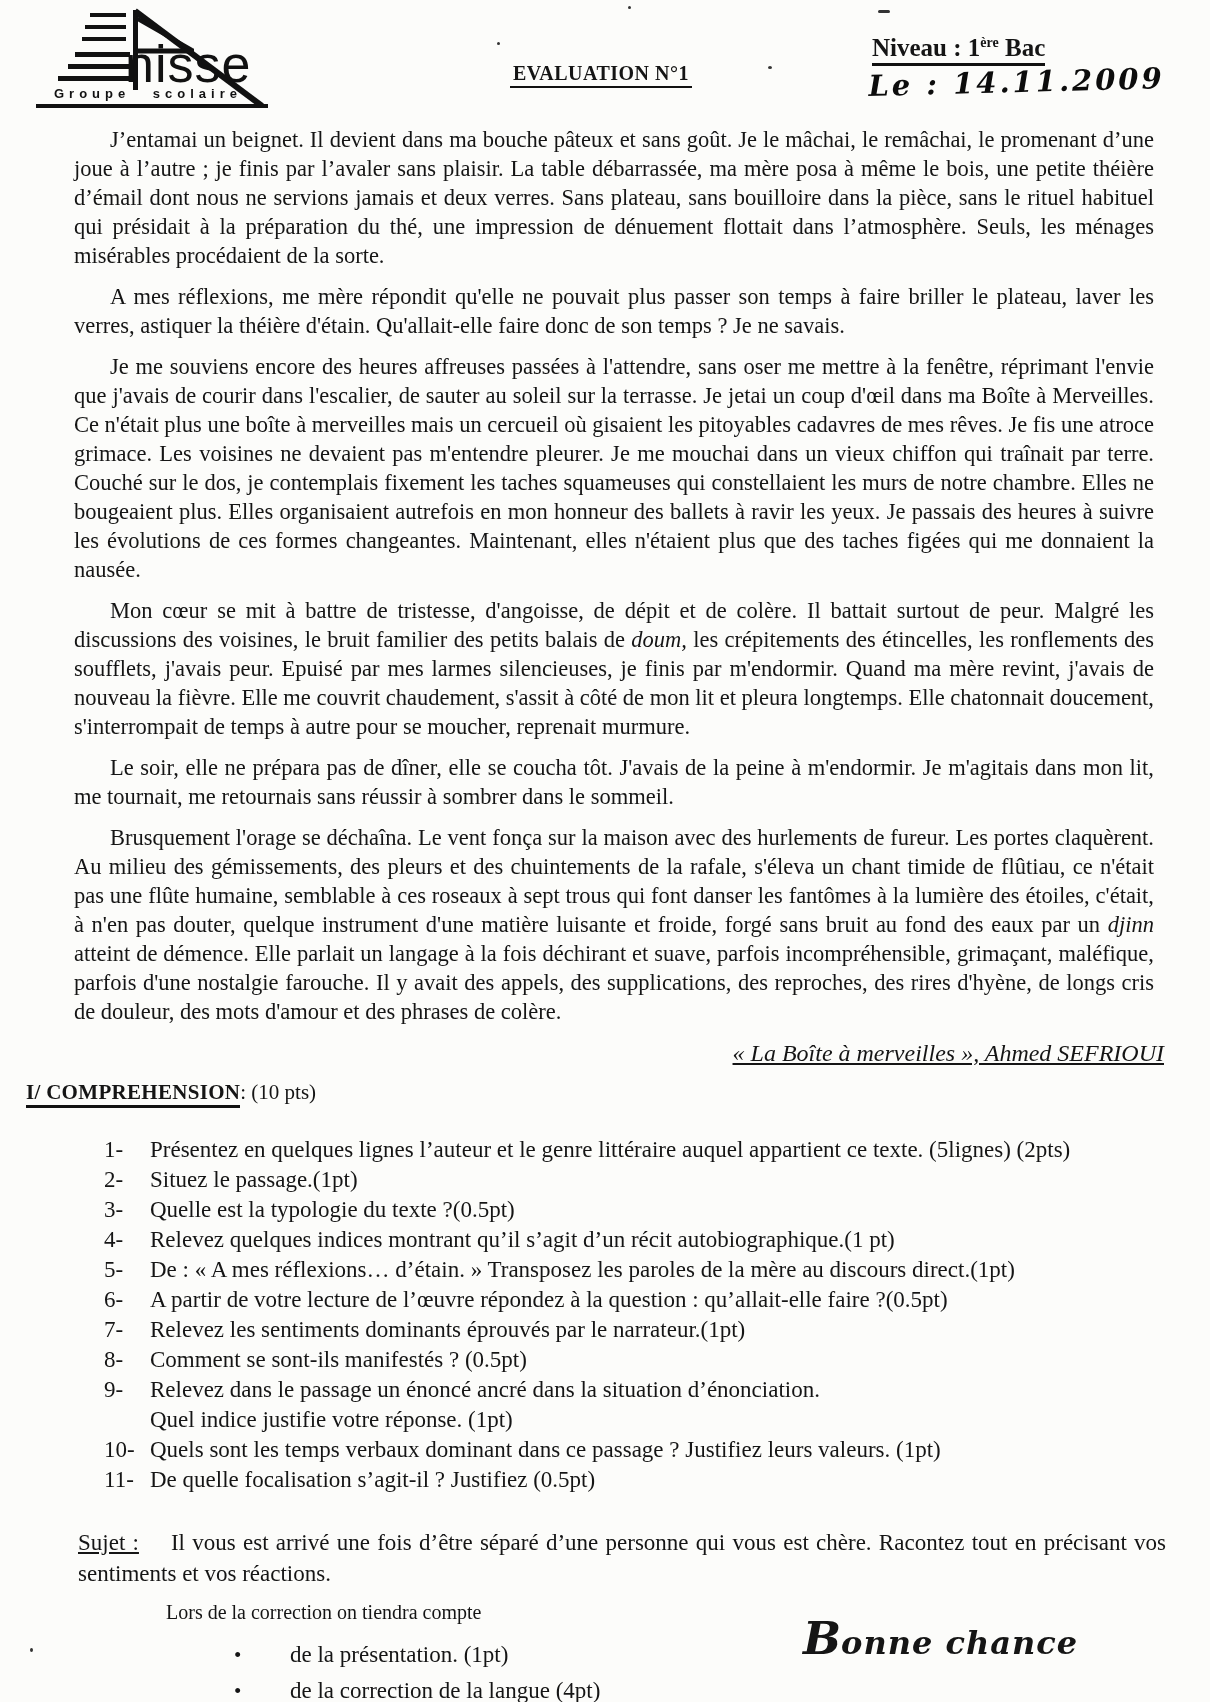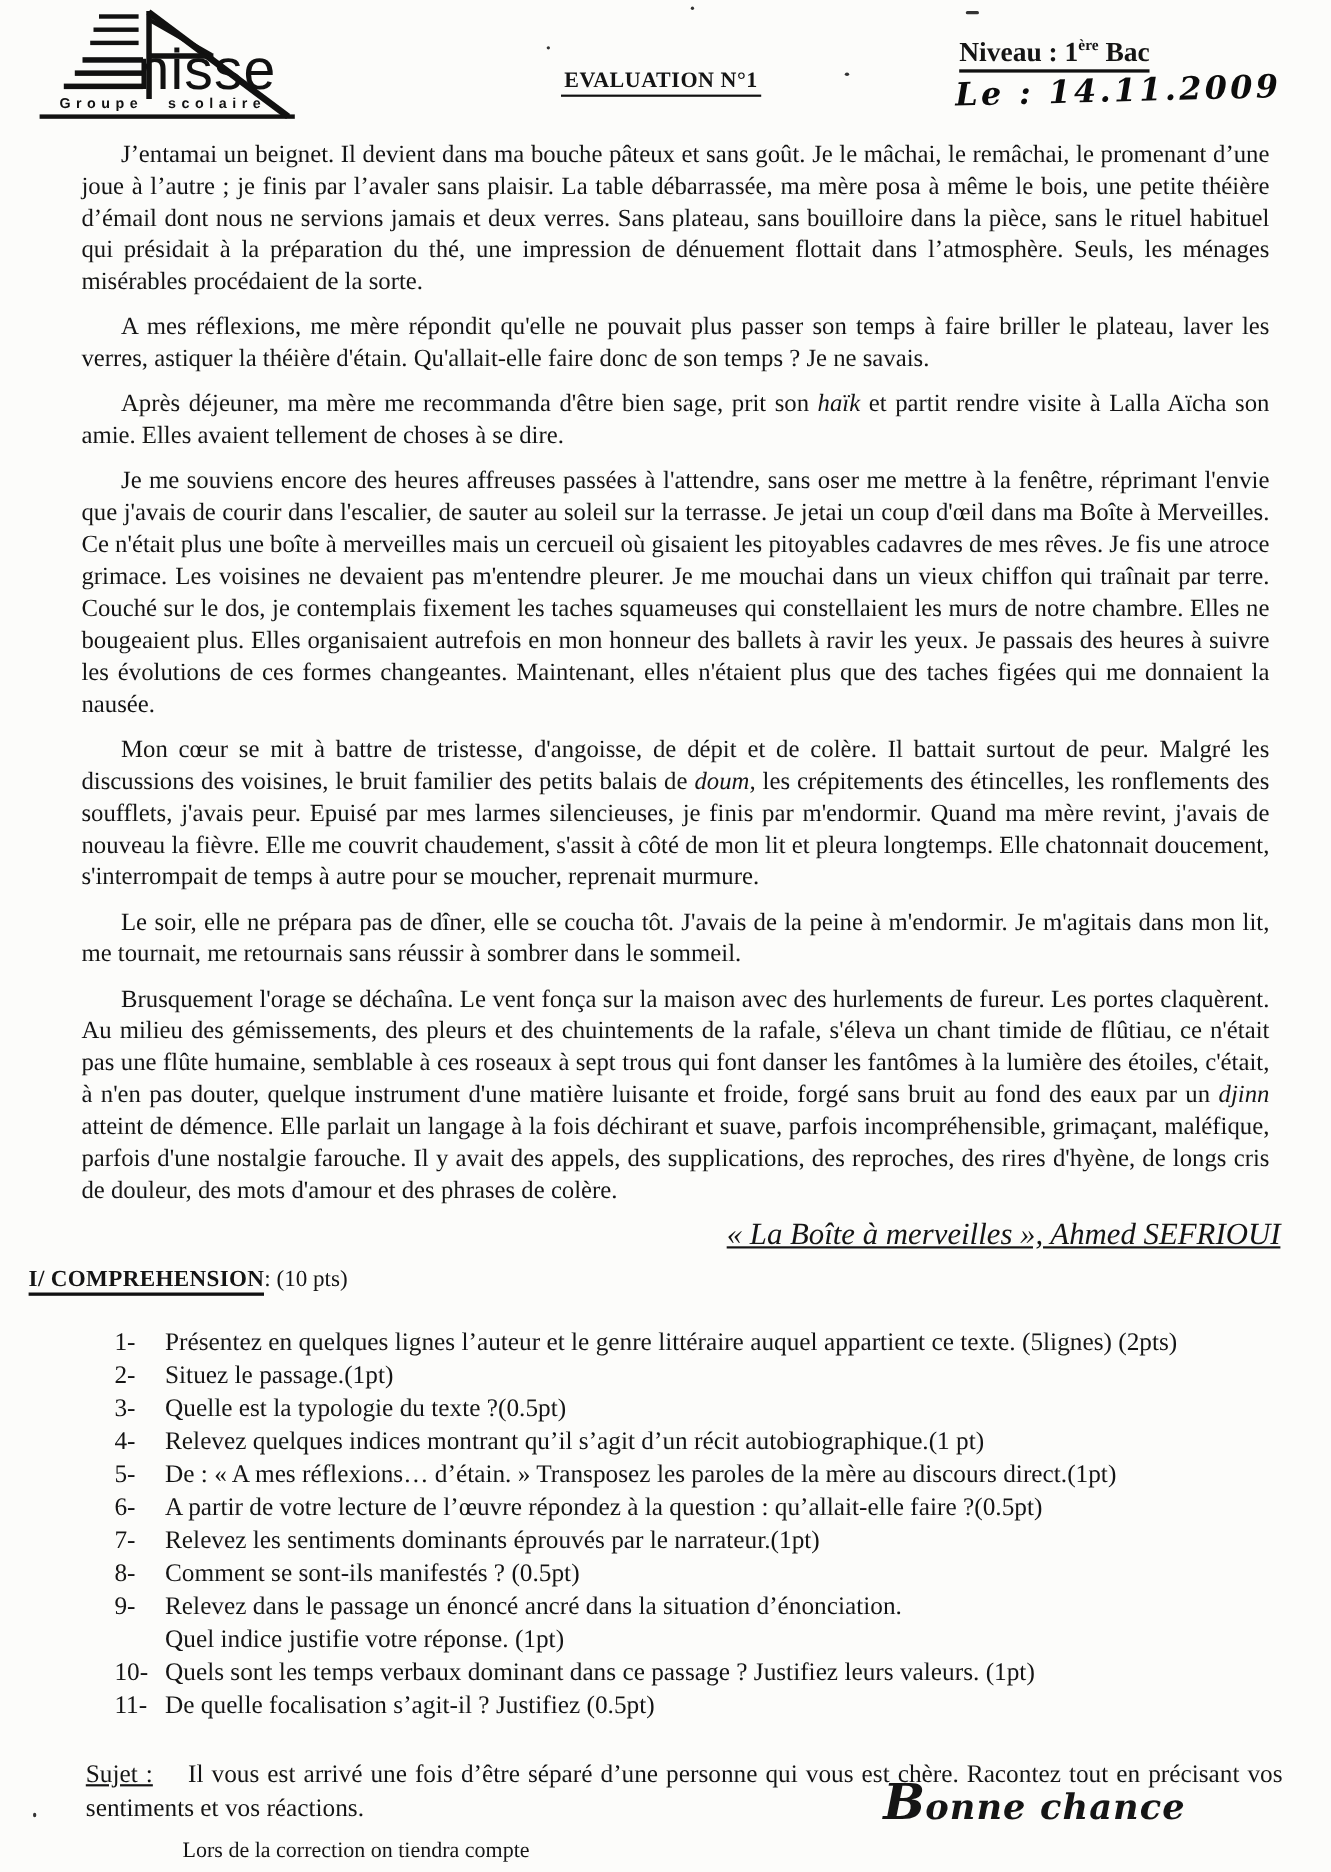--- a/index.html
+++ b/index.html
@@ -38,21 +38,21 @@
   .date-hand{
     font-family:"DejaVu Serif", serif;font-style:italic;font-weight:bold;
     font-size:29px;letter-spacing:3px;color:#0c0c0c;
     transform:rotate(-1.5deg);transform-origin:left top;margin-top:3px;margin-left:-4px;
     white-space:nowrap;
   }
   
   .passage{padding:9px 44px 0 62px;font-size:22.5px;line-height:29px;text-align:justify;}
   .passage p{margin:12px;text-indent:36px;}
   .ital{font-style:italic;}
-  .attribution{text-align:right;font-style:italic;font-size:28px;line-height:30px;margin-top:1px;padding-right:2px;}
+  .attribution{text-align:right;font-style:italic;font-size:24px;line-height:30px;margin-top:1px;padding-right:2px;}
   .attribution .attr-inner{text-decoration:underline;}
   
   .section-1{padding:8px 44px 0 26px;}
   .sec-heading{font-size:21px;line-height:33px;white-space:nowrap;}
   .sec-title{font-weight:bold;border-bottom:3px solid #111;padding-bottom:1px;letter-spacing:.3px;}
   .sec-suffix{font-weight:normal;}
   .questions{margin-top:26px;padding-left:78px;font-size:23px;}
   .q-row{display:flex;line-height:30px;}
   .q-num{width:46px;flex-shrink:0;}
   .q-text{flex:1;}
@@ -109,21 +109,20 @@
       <div>
         <span class="niveau"><span>Niveau : 1</span><sup>ère</sup><span> Bac</span></span>
       </div>
       <div class="date-hand">Le : 14.11.2009</div>
     </div>
   </div>
 
   <div class="passage">
     <p><span>J’entamai un beignet. Il devient dans ma bouche pâteux et sans goût. Je le mâchai, le remâchai, le promenant d’une joue à l’autre ; je finis par l’avaler sans plaisir. La table débarrassée, ma mère posa à même le bois, une petite théière d’émail dont nous ne servions jamais et deux verres. Sans plateau, sans bouilloire dans la pièce, sans le rituel habituel qui présidait à la préparation du thé, une impression de dénuement flottait dans l’atmosphère. Seuls, les ménages misérables procédaient de la sorte.</span></p>
     <p><span>A mes réflexions, me mère répondit qu'elle ne pouvait plus passer son temps à faire briller le plateau, laver les verres, astiquer la théière d'étain. Qu'allait-elle faire donc de son temps ? Je ne savais.</span></p>
-    <p><span>Après déjeuner, ma mère me recommanda d'être bien sage, prit son </span><span class="ital">haïk</span><span> et partit rendre visite à Lalla Aïcha son amie. Elles avaient tellement de choses à se dire.</span></p>
     <p><span>Je me souviens encore des heures affreuses passées à l'attendre, sans oser me mettre à la fenêtre, réprimant l'envie que j'avais de courir dans l'escalier, de sauter au soleil sur la terrasse. Je jetai un coup d'œil dans ma Boîte à Merveilles. Ce n'était plus une boîte à merveilles mais un cercueil où gisaient les pitoyables cadavres de mes rêves. Je fis une atroce grimace. Les voisines ne devaient pas m'entendre pleurer. Je me mouchai dans un vieux chiffon qui traînait par terre. Couché sur le dos, je contemplais fixement les taches squameuses qui constellaient les murs de notre chambre. Elles ne bougeaient plus. Elles organisaient autrefois en mon honneur des ballets à ravir les yeux. Je passais des heures à suivre les évolutions de ces formes changeantes. Maintenant, elles n'étaient plus que des taches figées qui me donnaient la nausée.</span></p>
     <p><span>Mon cœur se mit à battre de tristesse, d'angoisse, de dépit et de colère. Il battait surtout de peur. Malgré les discussions des voisines, le bruit familier des petits balais de </span><span class="ital">doum,</span><span> les crépitements des étincelles, les ronflements des soufflets, j'avais peur. Epuisé par mes larmes silencieuses, je finis par m'endormir. Quand ma mère revint, j'avais de nouveau la fièvre. Elle me couvrit chaudement, s'assit à côté de mon lit et pleura longtemps. Elle chatonnait doucement, s'interrompait de temps à autre pour se moucher, reprenait murmure.</span></p>
     <p><span>Le soir, elle ne prépara pas de dîner, elle se coucha tôt. J'avais de la peine à m'endormir. Je m'agitais dans mon lit, me tournait, me retournais sans réussir à sombrer dans le sommeil.</span></p>
     <p><span>Brusquement l'orage se déchaîna. Le vent fonça sur la maison avec des hurlements de fureur. Les portes claquèrent. Au milieu des gémissements, des pleurs et des chuintements de la rafale, s'éleva un chant timide de flûtiau, ce n'était pas une flûte humaine, semblable à ces roseaux à sept trous qui font danser les fantômes à la lumière des étoiles, c'était, à n'en pas douter, quelque instrument d'une matière luisante et froide, forgé sans bruit au fond des eaux par un </span><span class="ital">djinn</span><span> atteint de démence. Elle parlait un langage à la fois déchirant et suave, parfois incompréhensible, grimaçant, maléfique, parfois d'une nostalgie farouche. Il y avait des appels, des supplications, des reproches, des rires d'hyène, de longs cris de douleur, des mots d'amour et des phrases de colère.</span></p>
     <div class="attribution"><span class="attr-inner">« La Boîte à merveilles », Ahmed SEFRIOUI</span></div>
   </div>
 
   <div class="section-1">
     <div class="sec-heading">
       <span class="sec-title">I/ COMPREHENSION</span><span class="sec-suffix">: (10 pts)</span>

